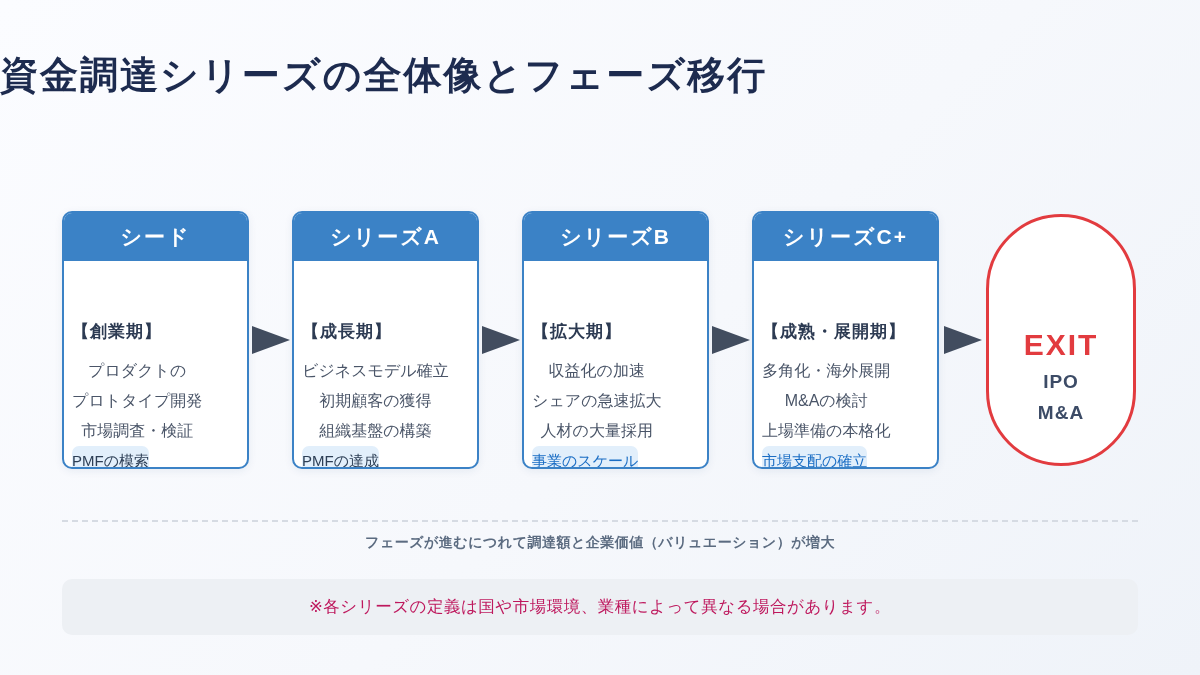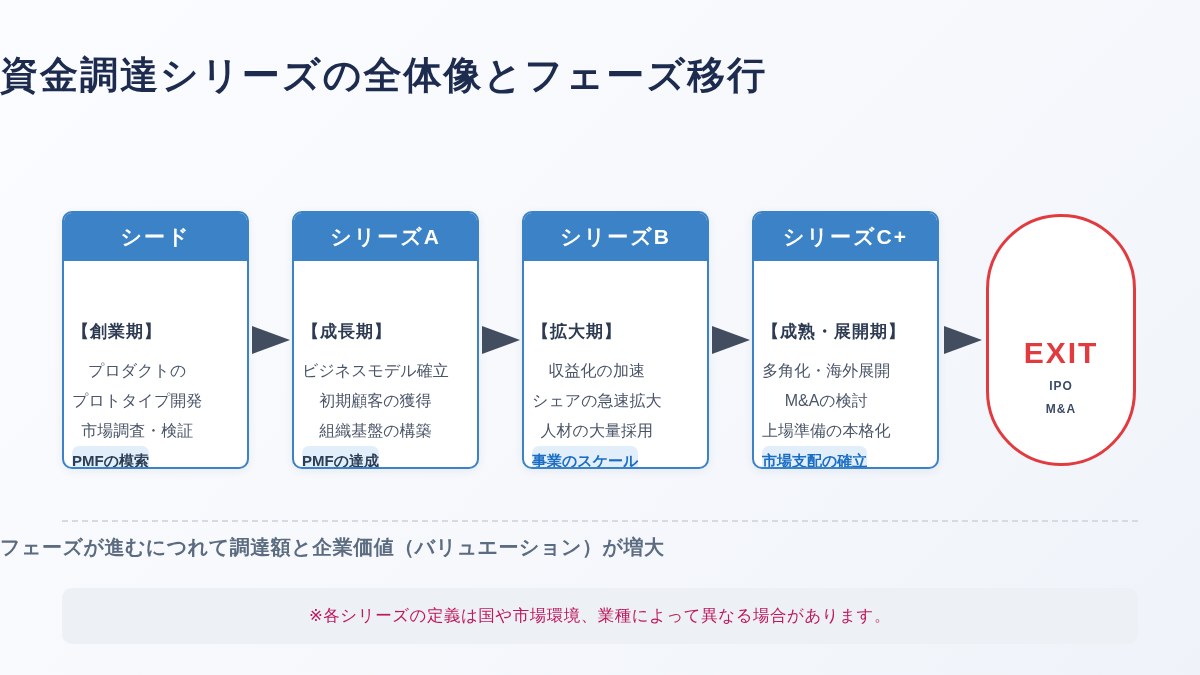--- a/index.html
+++ b/index.html
@@ -73,21 +73,21 @@
     color: #4a5568;
   }
   .badge {
     margin-top: auto;
     background: #e2effb;
     border-radius: 7px;
     height: 40px;
     line-height: 30px;
     padding: 0 0;
     font-size: 15px;
-    font-weight: bold;
+    font-weight: normal;
     color: #2c3e55;
     white-space: nowrap;
   }
   .badge--blue { color: #1a6dc4; }
   .arrow-slot {
     width: 43px;
     flex: none;
     display: flex;
     align-items: center;
     justify-content: center;
@@ -117,33 +117,34 @@
     text-align: center;
   }
   .exit-title {
     font-size: 30px;
     font-weight: bold;
     letter-spacing: 2px;
     color: #e23b3f;
   }
   .exit-item {
     margin-top: 9px;
-    font-size: 12px;
+    font-size: 19px;
     font-weight: bold;
     letter-spacing: 1px;
     color: #3c4b66;
   }
   .divider {
     margin: 51px 62px 0 62px;
     height: 0;
     border-top: 2px dashed #d6dbe3;
   }
   .subtitle {
     margin-top: 12px;
-    font-size: 20px;
+    text-align: center;
+    font-size: 14px;
     font-weight: bold;
     letter-spacing: 0.5px;
     color: #5b6b80;
   }
   .note {
     margin: 27px 62px 0 62px;
     height: 56px;
     background: #edf0f4;
     border-radius: 10px;
     display: flex;

